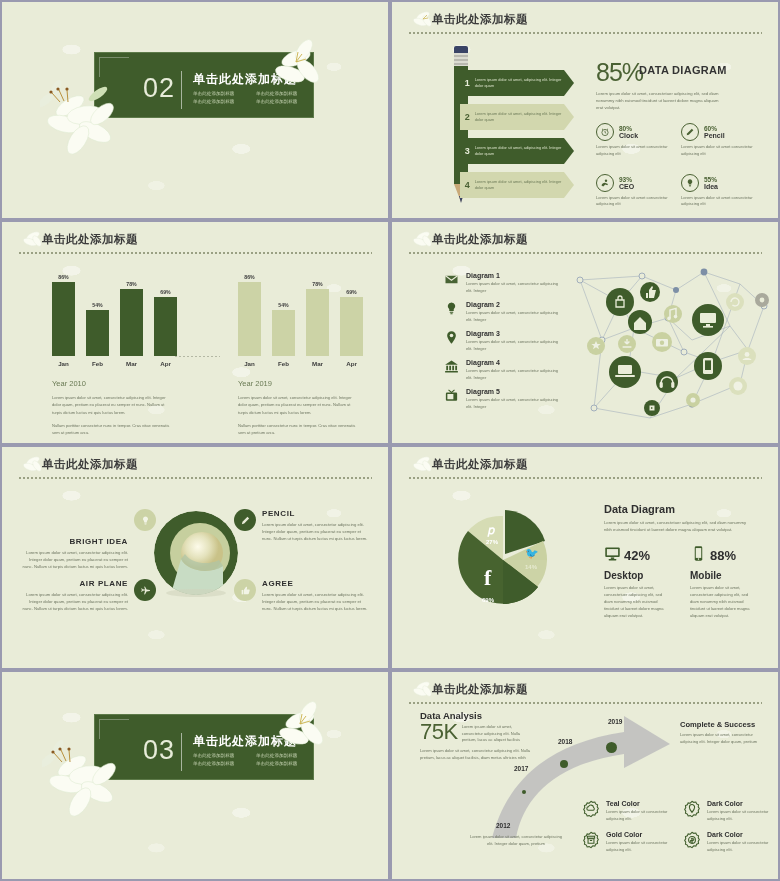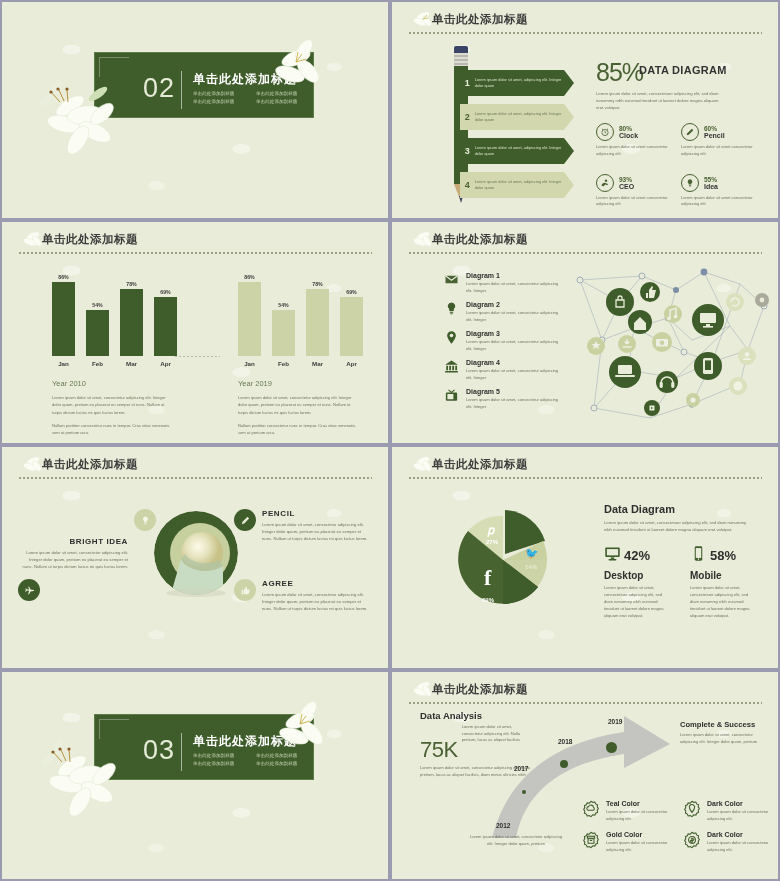--- a/index.html
+++ b/index.html
@@ -157,21 +157,21 @@
   .pr-grid { display: grid; grid-template-columns: 1fr 1fr; gap: 12px; margin-top: 12px; }
   .pr-row { display: flex; align-items: center; gap: 3px; }
   .pr-pct { font-size: 13px; font-weight: bold; color: #2f2f2f; }
   .pr-lbl { font-size: 10px; font-weight: bold; color: #2f2f2f; margin-top: 4px; }
   .pr-sub { font-size: 4.1px; color: #6d7560; line-height: 1.7; margin-top: 4px; width: 62px; }
 
   
   .da { position: absolute; left: 28px; top: 38px; width: 120px; }
   .da-h { font-size: 9.5px; font-weight: bold; color: #2f2f2f; }
   .da-row { display: flex; align-items: flex-start; gap: 4px; }
-  .da-k { font-size: 22px; color: #4a6133; font-weight: 300; letter-spacing: -.5px; line-height: 1; margin-top: 18px; }
+  .da-k { font-size: 22px; color: #4a6133; font-weight: 300; letter-spacing: -.5px; line-height: 1; }
   .da-t { font-size: 4.1px; color: #6d7560; line-height: 1.6; width: 72px; margin-top: 3px; }
   .da-b { font-size: 4.1px; color: #6d7560; line-height: 1.7; margin-top: 4px; }
   .tl-year { position: absolute; font-size: 6.5px; font-weight: bold; color: #2f2f2f; }
   .tl-dot { position: absolute; border-radius: 50%; background: #3f5c2b; }
   .tl-txt { position: absolute; font-size: 4.1px; color: #6d7560; line-height: 1.6; }
   .cs { position: absolute; left: 288px; top: 48px; width: 88px; }
   .cs-h { font-size: 7.6px; font-weight: bold; color: #2f2f2f; }
   .cs-t { font-size: 4.1px; color: #6d7560; line-height: 1.7; margin-top: 3px; }
   .cgrid { position: absolute; left: 190px; top: 128px; width: 190px;
            display: grid; grid-template-columns: 1fr 1fr; gap: 9px 12px; }
@@ -658,20 +658,24 @@
         <span class="ft-c c-light">
           <svg width="11" height="11" viewBox="0 0 20 20" fill="currentColor">
               <path d="M10 2.6a4.6 4.6 0 0 0-2.6 8.4v2h5.2v-2A4.6 4.6 0 0 0 10 2.6z"></path>
               <rect x="7.8" y="13.8" width="4.4" height="1.5" rx=".6"></rect>
               <rect x="8.4" y="15.9" width="3.2" height="1.3" rx=".6"></rect>
             </svg>
         </span>
       </div>
 
       <div class="ft" style="left:16px;top:132px;display:flex;gap:6px;align-items:flex-start;">
+        <div style="flex:1;text-align:right;">
+          <div class="ft-h">AIR PLANE</div>
+          <div class="ft-t">Lorem ipsum dolor sit amet, consectetur adipiscing elit. Integer dolor quam, pretium eu placerat eu semper et nunc. Nullam ut turpis dictum luctus mi quis luctus lorem.</div>
+        </div>
         <span class="ft-c c-dark">
           <svg width="11" height="11" viewBox="0 0 20 20" fill="currentColor">
               <path d="M18 9.2 12 8 9 2.6 7.6 3l1.6 5.4-4.4-.6-1.4-2-1 .3.9 3.1-.9 3.1 1 .3 1.4-2 4.4-.6L7.6 17l1.4.4L12 12l6-1.2z"></path>
             </svg>
         </span>
       </div>
 
       <div class="ft" style="left:232px;top:62px;display:flex;gap:6px;align-items:flex-start;">
         <span class="ft-c c-dark">
           <svg width="11" height="11" viewBox="0 0 20 20" fill="currentColor">
@@ -776,21 +780,21 @@
           </div>
           <div>
             <div class="pr-row">
               <span style="color:#3f5c2b;">
                 <svg width="17" height="17" viewBox="0 0 20 20" fill="currentColor">
                   <rect x="5.6" y="1.6" width="8.8" height="16.8" rx="1.6"></rect>
                   <rect x="6.8" y="3.6" width="6.4" height="11.6" fill="#e9ecd8"></rect>
                   <circle cx="10" cy="16.6" r=".9" fill="#e9ecd8"></circle>
                 </svg>
               </span>
-              <span class="pr-pct">58%</span>
+              <span class="pr-pct">88%</span>
             </div>
             <div class="pr-lbl">Mobile</div>
             <div class="pr-sub">Lorem ipsum dolor sit amet, consectetuer adipiscing elit, sed diam nonummy nibh euismod tincidunt ut laoreet dolore magna aliquam erat volutpat.</div>
           </div>
         </div>
       </div>
     </div>
   </div>
 
   <div class="slide">

